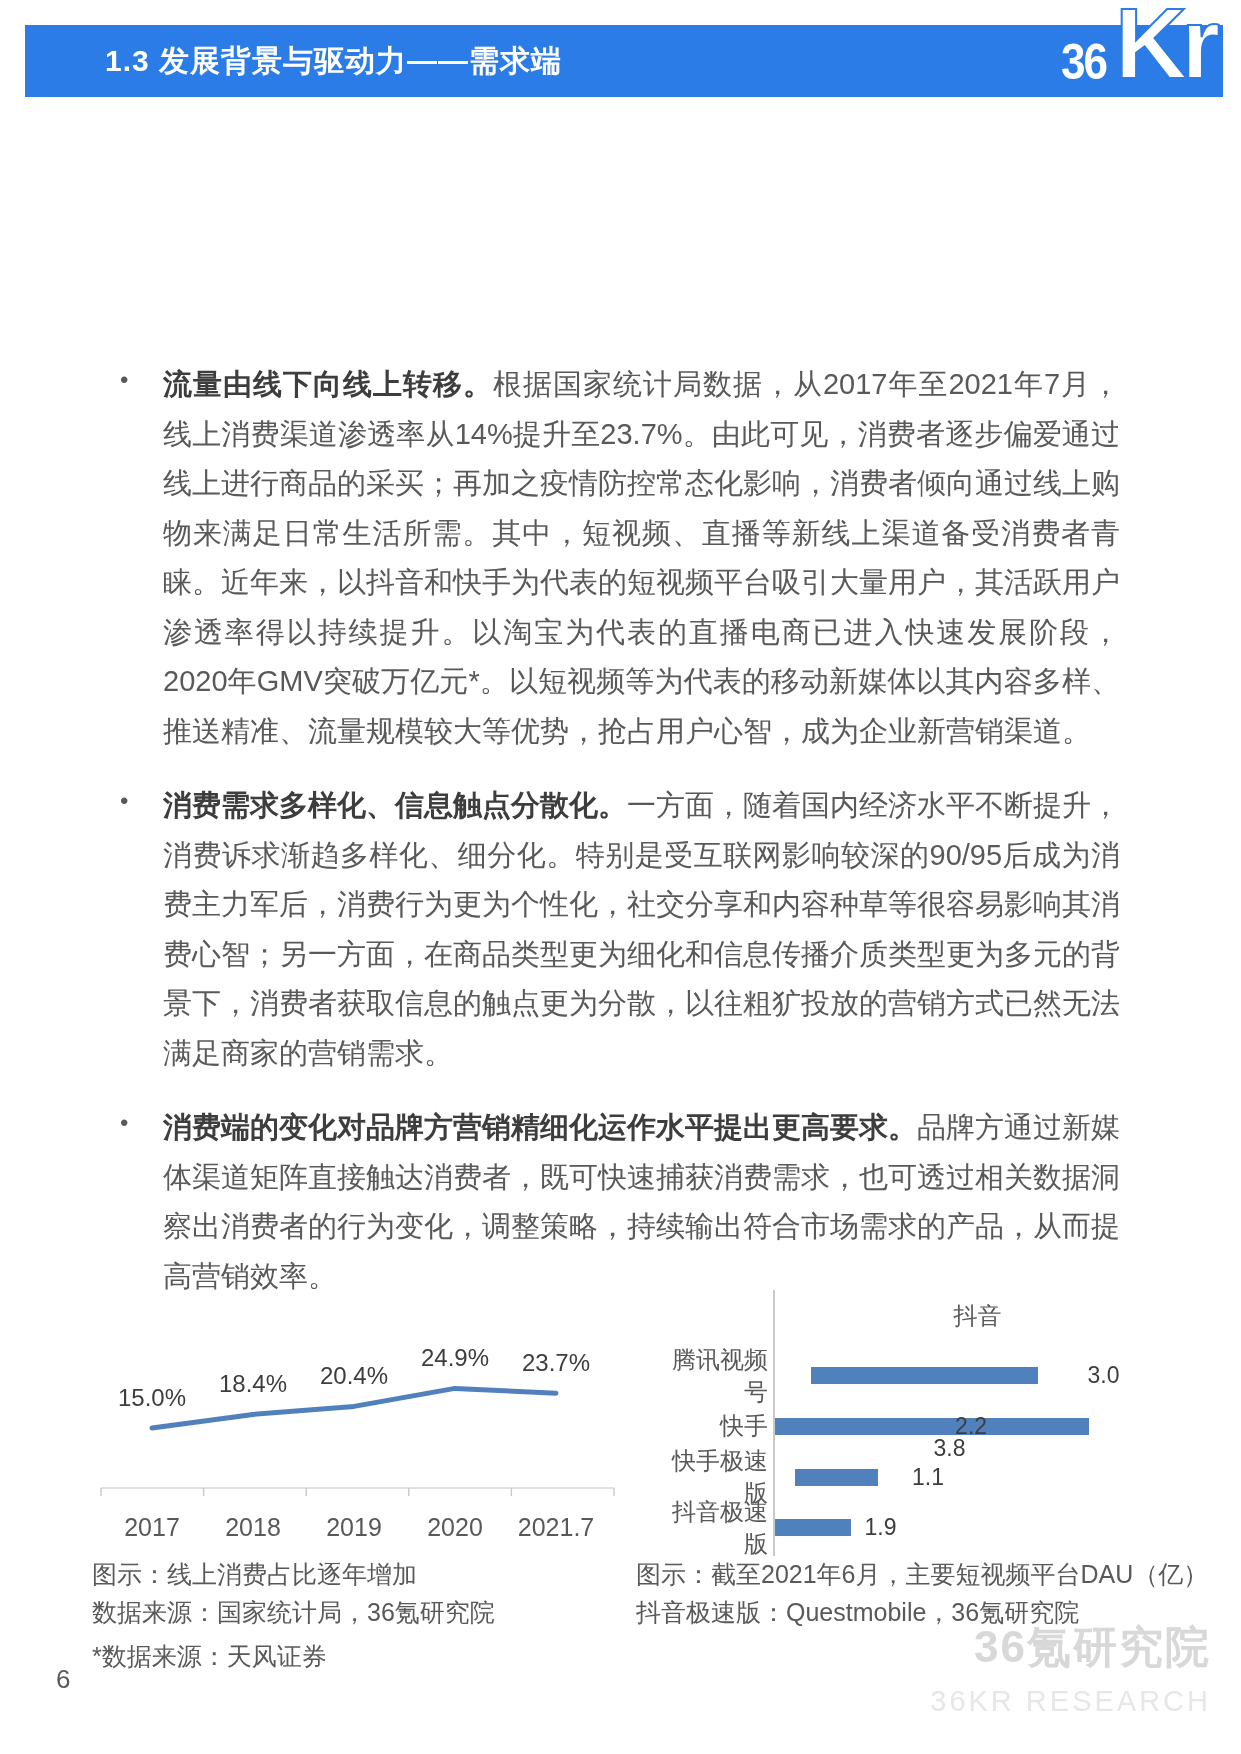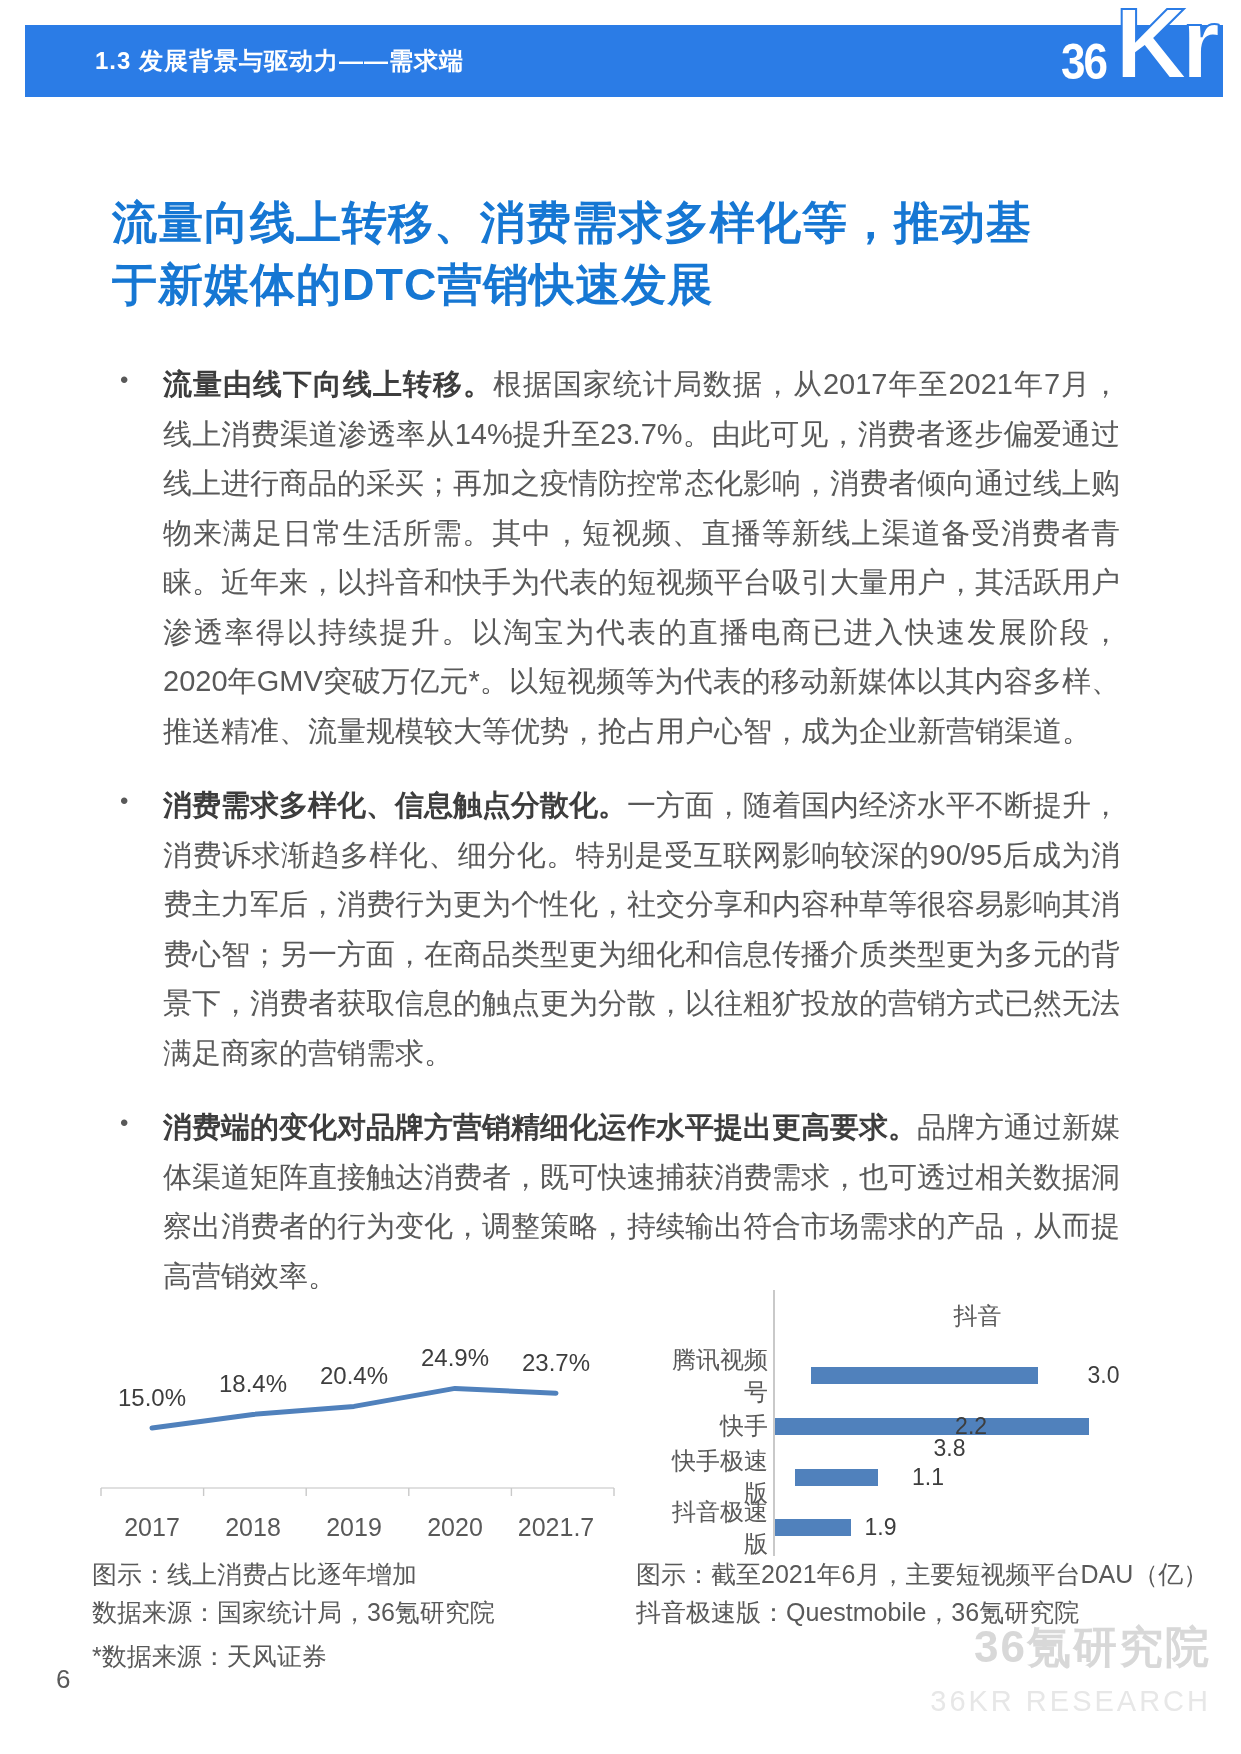--- a/index.html
+++ b/index.html
@@ -13,22 +13,22 @@
     --wm-gray1:#D8D8D8;
     --wm-gray2:#E7E7E7;
   }
   *{margin:0;padding:0;box-sizing:border-box;}
   html,body{background:#ffffff;}
   body{font-family:"Liberation Sans","DejaVu Sans",sans-serif;}
   .page{position:relative;width:1241px;height:1754px;background:#ffffff;overflow:hidden;margin:0 auto;}
 
   
   .topbar{position:absolute;left:25px;top:25px;width:1198px;height:72px;background:var(--header-blue);}
-  .topbar-title{position:absolute;left:70px;top:0;height:72px;line-height:72px;color:#ffffff;
-    font-size:24px;font-weight:bold;letter-spacing:1px;}
+  .topbar-title{position:absolute;left:80px;top:0;height:72px;line-height:72px;color:#ffffff;
+    font-size:30px;font-weight:bold;letter-spacing:1px;}
   .logo{position:absolute;left:1055px;top:0;width:180px;height:135px;z-index:2;}
   .logo-36{position:absolute;left:6px;top:37px;color:#ffffff;font-size:44px;font-weight:bold;
     letter-spacing:-2px;transform:scaleY(1.15);}
   .logo-kr{position:absolute;left:60px;top:-14px;color:#ffffff;font-size:100px;font-weight:bold;
     letter-spacing:-6px;-webkit-text-stroke:2px var(--header-blue);}
 
   
   .main-title{position:absolute;left:112px;top:192px;width:1030px;color:var(--title-blue);
     font-size:45px;font-weight:bold;line-height:62px;letter-spacing:1px;}
 
@@ -68,24 +68,20 @@
 <div class="page">
 
   <header class="topbar">
     <div class="topbar-title">1.3 发展背景与驱动力——需求端</div>
   </header>
   <div class="logo">
     <span class="logo-36">36</span>
     <span class="logo-kr">Kr</span>
   </div>
 
-  <h1 class="main-title">
-    <div>流量向线上转移、消费需求多样化等，推动基</div>
-    <div>于新媒体的DTC营销快速发展</div>
-  </h1>
 
   <ul class="bullets">
     <li>
       <span class="dot">•</span>
       <div class="btext"><span class="lead">流量由线下向线上转移。</span><span>根据国家统计局数据，从2017年至2021年7月，线上消费渠道渗透率从14%提升至23.7%。由此可见，消费者逐步偏爱通过线上进行商品的采买；再加之疫情防控常态化影响，消费者倾向通过线上购物来满足日常生活所需。其中，短视频、直播等新线上渠道备受消费者青睐。近年来，以抖音和快手为代表的短视频平台吸引大量用户，其活跃用户渗透率得以持续提升。以淘宝为代表的直播电商已进入快速发展阶段，2020年GMV突破万亿元*。以短视频等为代表的移动新媒体以其内容多样、推送精准、流量规模较大等优势，抢占用户心智，成为企业新营销渠道。</span></div>
     </li>
     <li>
       <span class="dot">•</span>
       <div class="btext"><span class="lead">消费需求多样化、信息触点分散化。</span><span>一方面，随着国内经济水平不断提升，消费诉求渐趋多样化、细分化。特别是受互联网影响较深的90/95后成为消费主力军后，消费行为更为个性化，社交分享和内容种草等很容易影响其消费心智；另一方面，在商品类型更为细化和信息传播介质类型更为多元的背景下，消费者获取信息的触点更为分散，以往粗犷投放的营销方式已然无法满足商家的营销需求。</span></div>
     </li>

